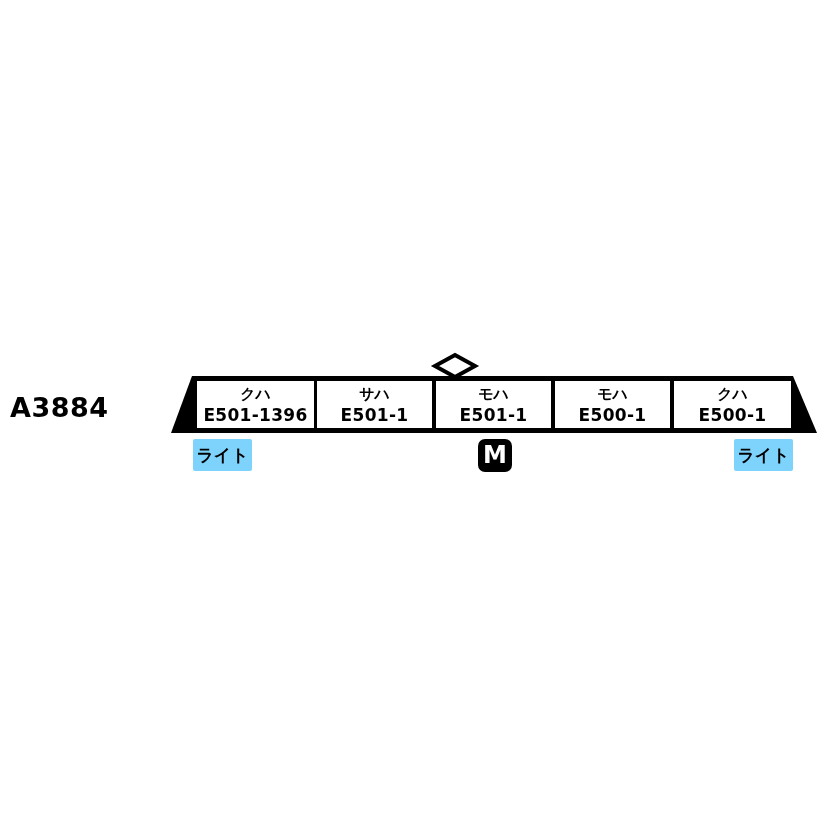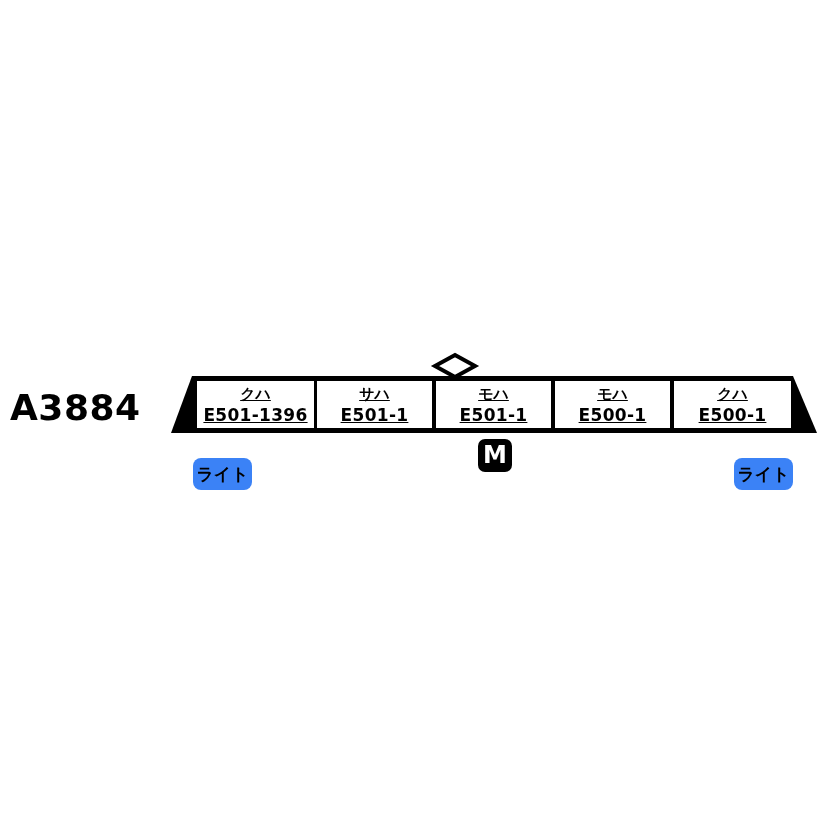--- a/index.html
+++ b/index.html
@@ -1,25 +1,25 @@
 <!DOCTYPE html>
 <html><head>
 <meta charset="utf-8">
 <style>
   html, body { margin:0; padding:0; background:#ffffff; }
   body { width:831px; height:831px; position:relative; overflow:hidden;
          font-family:"DejaVu Sans", sans-serif; color:#000; }
-  .product-code { position:absolute; left:10px; top:390px; font-size:36px; font-weight:bold;
+  .product-code { position:absolute; left:10px; top:390px; font-size:27px; font-weight:bold;
                   letter-spacing:0.5px; line-height:36px; }
   .train-svg { position:absolute; left:0; top:0; }
-  .car { position:absolute; top:381px; height:47px; background:#fff; text-align:center;text-decoration:underline; }
+  .car { position:absolute; top:381px; height:47px; background:#fff; text-align:center; }
   .car .type { display:block; font-size:15px; font-weight:bold; line-height:20px; margin-top:3px; }
   .car .num { display:block; font-size:17px; font-weight:bold; line-height:22px; letter-spacing:0.3px; }
-  .light-badge { position:absolute; top:458px; height:32px; width:59px; background:#3b82f6;
-                 border-radius:8px; font-size:17px; font-weight:bold; text-align:center; line-height:32px; }
+  .light-badge { position:absolute; top:439px; height:32px; width:59px; background:#7dd3fc;
+                 border-radius:2px; font-size:17px; font-weight:bold; text-align:center; line-height:32px; }
   .motor-badge { position:absolute; left:478px; top:439px; width:34px; height:33px; background:#000;
                  border-radius:7px; color:#fff; font-size:24px; font-weight:bold; text-align:center;
                  line-height:33px; }
 </style>
 </head>
 <body>
 
 <div class="product-code">A3884</div>
 
 <svg class="train-svg" width="831" height="831">

